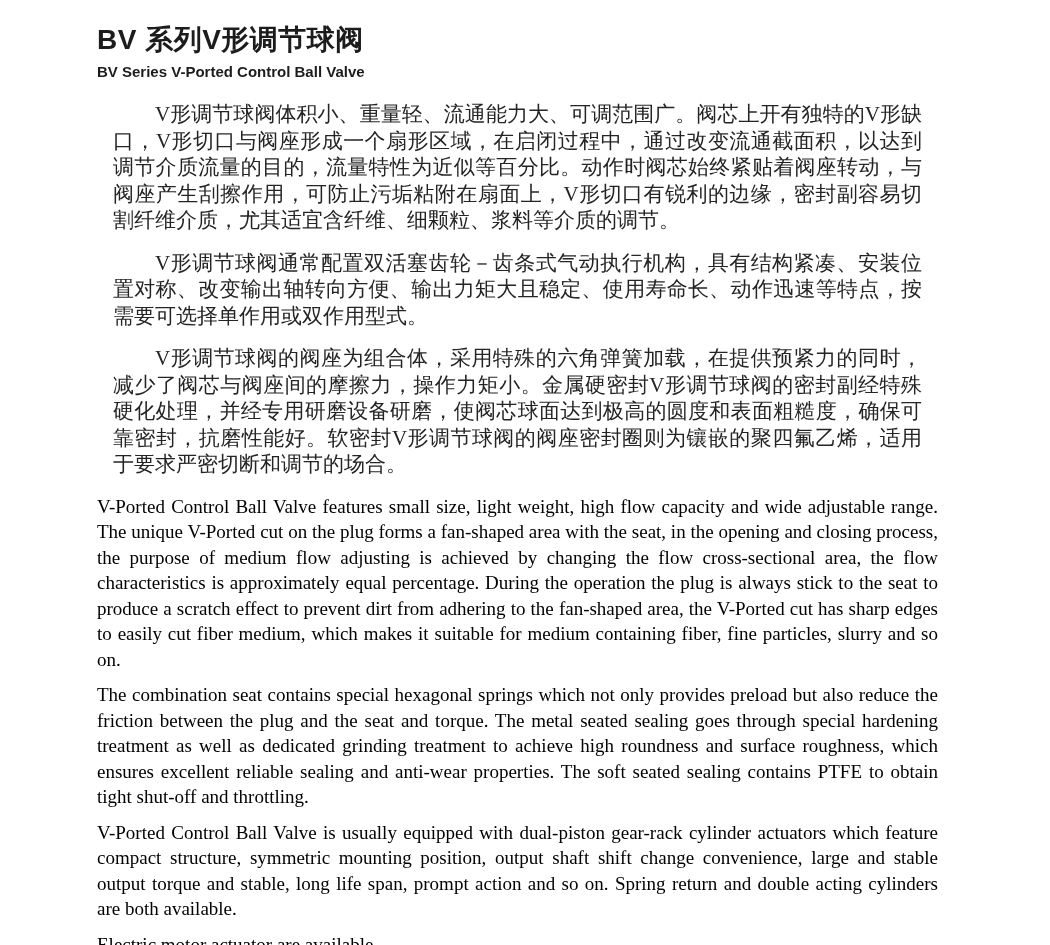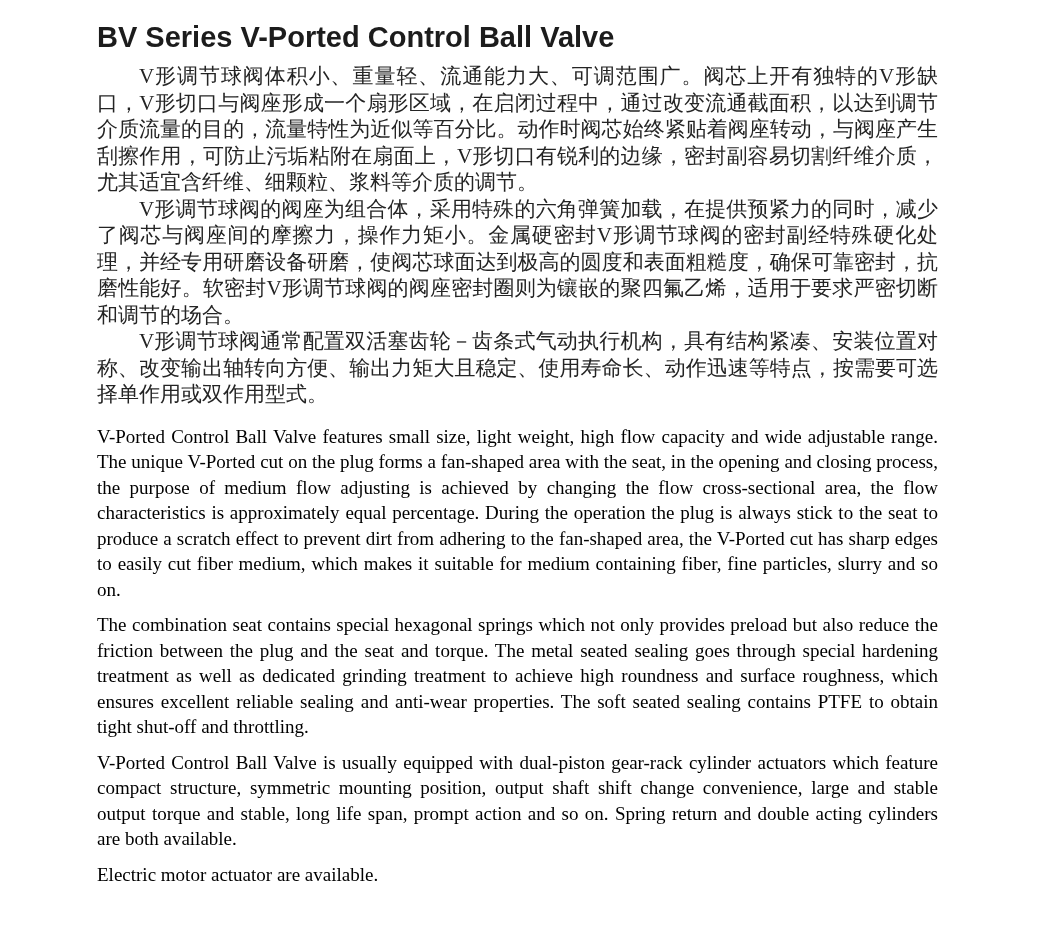--- a/index.html
+++ b/index.html
@@ -27,63 +27,64 @@
     font-weight: bold;
     font-size: 28px;
     line-height: 32px;
     color: #1c1c1c;
     letter-spacing: 0.5px;
     margin: 0 0 2px 0;
   }
   .title-en {
     font-family: "Liberation Sans", "DejaVu Sans", sans-serif;
     font-weight: bold;
-    font-size: 29px;
+    font-size: 15px;
     line-height: 27px;
     color: #1c1c1c;
-    margin: 0 0 12px 0;
+    margin: 0 0 4px 0;
   }
   .cn-block {
     margin: 0;
   }
   .cn-paragraph {
     font-size: 21px;
     line-height: 26.5px;
     text-align: justify;
     text-justify: inter-ideograph;
     text-indent: 2em;
     color: #242424;
-    margin: 0;
+    margin: 16px;
   }
   .en-block {
     margin-top: 16px;
   }
   .en-paragraph {
     font-size: 19px;
     line-height: 25.5px;
     text-align: justify;
     color: #000000;
     margin: 0 0 10px 0;
   }
   .en-paragraph:last-child {
     margin-bottom: 0;
   }
 </style>
 </head>
 <body>
 
 <div class="page">
 
+  <h1 class="title-zh">BV 系列V形调节球阀</h1>
 
   <h2 class="title-en">BV Series V-Ported Control Ball Valve</h2>
 
   <div class="cn-block">
     <p class="cn-paragraph">V形调节球阀体积小、重量轻、流通能力大、可调范围广。阀芯上开有独特的V形缺口，V形切口与阀座形成一个扇形区域，在启闭过程中，通过改变流通截面积，以达到调节介质流量的目的，流量特性为近似等百分比。动作时阀芯始终紧贴着阀座转动，与阀座产生刮擦作用，可防止污垢粘附在扇面上，V形切口有锐利的边缘，密封副容易切割纤维介质，尤其适宜含纤维、细颗粒、浆料等介质的调节。</p>
+    <p class="cn-paragraph">V形调节球阀通常配置双活塞齿轮－齿条式气动执行机构，具有结构紧凑、安装位置对称、改变输出轴转向方便、输出力矩大且稳定、使用寿命长、动作迅速等特点，按需要可选择单作用或双作用型式。</p>
     <p class="cn-paragraph">V形调节球阀的阀座为组合体，采用特殊的六角弹簧加载，在提供预紧力的同时，减少了阀芯与阀座间的摩擦力，操作力矩小。金属硬密封V形调节球阀的密封副经特殊硬化处理，并经专用研磨设备研磨，使阀芯球面达到极高的圆度和表面粗糙度，确保可靠密封，抗磨性能好。软密封V形调节球阀的阀座密封圈则为镶嵌的聚四氟乙烯，适用于要求严密切断和调节的场合。</p>
-    <p class="cn-paragraph">V形调节球阀通常配置双活塞齿轮－齿条式气动执行机构，具有结构紧凑、安装位置对称、改变输出轴转向方便、输出力矩大且稳定、使用寿命长、动作迅速等特点，按需要可选择单作用或双作用型式。</p>
   </div>
 
   <div class="en-block">
     <p class="en-paragraph">V-Ported Control Ball Valve features small size, light weight, high flow capacity and wide adjustable range. The unique V-Ported cut on the plug forms a fan-shaped area with the seat, in the opening and closing process, the purpose of medium flow adjusting is achieved by changing the flow cross-sectional area, the flow characteristics is approximately equal percentage. During the operation the plug is always stick to the seat to produce a scratch effect to prevent dirt from adhering to the fan-shaped area, the V-Ported cut has sharp edges to easily cut fiber medium, which makes it suitable for medium containing fiber, fine particles, slurry and so on.</p>
     <p class="en-paragraph">The combination seat contains special hexagonal springs which not only provides preload but also reduce the friction between the plug and the seat and torque. The metal seated sealing goes through special hardening treatment as well as dedicated grinding treatment to achieve high roundness and surface roughness, which ensures excellent reliable sealing and anti-wear properties. The soft seated sealing contains PTFE to obtain tight shut-off and throttling.</p>
     <p class="en-paragraph">V-Ported Control Ball Valve is usually equipped with dual-piston gear-rack cylinder actuators which feature compact structure, symmetric mounting position, output shaft shift change convenience, large and stable output torque and stable, long life span, prompt action and so on. Spring return and double acting cylinders are both available.</p>
     <p class="en-paragraph">Electric motor actuator are available.</p>
   </div>
 
 </div>

